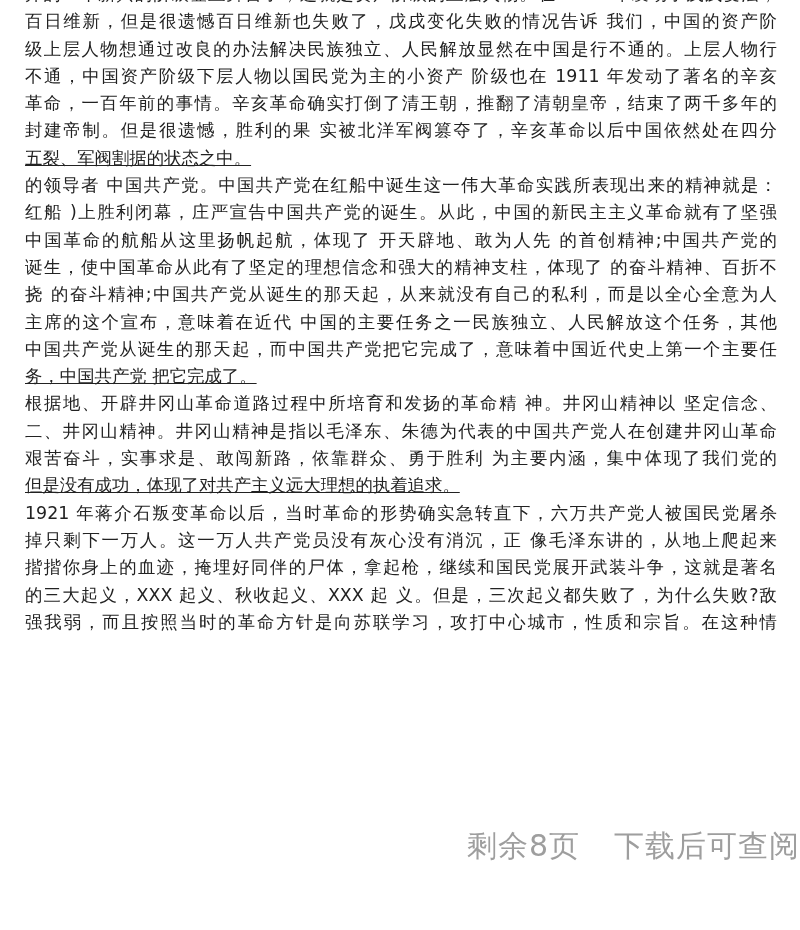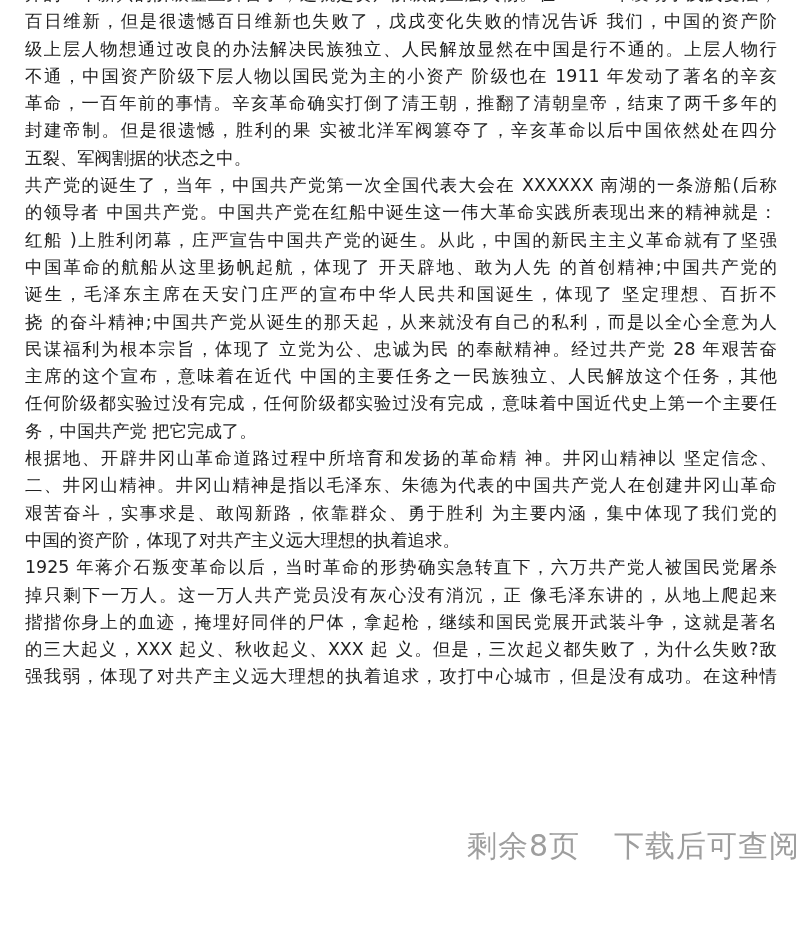--- a/index.html
+++ b/index.html
@@ -2,55 +2,53 @@
 <html><head>
 <meta charset="utf-8">
 <style>
   html, body { margin: 0; padding: 0; background: #ffffff; }
   body { width: 800px; height: 930px; overflow: hidden; position: relative;
          font-family: "DejaVu Sans", "Liberation Sans", sans-serif; }
   .page { position: absolute; left: 0; top: 0; width: 796px; height: 930px; overflow: hidden; }
   .body-text { position: absolute; left: 25px; top: -19px; width: 752px; }
   .line { height: 27.3px; line-height: 27.3px; font-size: 17.4px; color: #222222;
           white-space: nowrap; text-align: justify; text-align-last: justify; overflow: visible; }
-  .line.last { text-align-last: left; }
+  .line.last { text-align-last: left; text-decoration: underline; }
   .footer { position: absolute; left: 0; top: 826px; width: 800px; text-align: right;
             font-size: 30px; color: #9e9e9e; letter-spacing: 1px; }
   .footer span { display: inline-block; }
   .footer .gap { width: 34px; }
 </style>
 </head>
 <body>
 
 <div class="page">
   <div class="body-text" id="body-text">
       <div class="line">开的一个新兴的阶级登上舞台了，这就是资产阶级的上层人物。在 1898 年发动了戊戌变法，</div>
       <div class="line">百日维新，但是很遗憾百日维新也失败了，戊戌变化失败的情况告诉 我们，中国的资产阶</div>
       <div class="line">级上层人物想通过改良的办法解决民族独立、人民解放显然在中国是行不通的。上层人物行</div>
       <div class="line">不通，中国资产阶级下层人物以国民党为主的小资产 阶级也在 1911 年发动了著名的辛亥</div>
       <div class="line">革命，一百年前的事情。辛亥革命确实打倒了清王朝，推翻了清朝皇帝，结束了两千多年的</div>
       <div class="line">封建帝制。但是很遗憾，胜利的果 实被北洋军阀篡夺了，辛亥革命以后中国依然处在四分</div>
       <div class="line last">五裂、军阀割据的状态之中。</div>
-      <div class="line">共产党的诞生了，当年，中国共产党第一次全国代表大会在 XXXXXX 南湖的一条游船(后称</div>
       <div class="line">的领导者 中国共产党。中国共产党在红船中诞生这一伟大革命实践所表现出来的精神就是：</div>
       <div class="line">红船 )上胜利闭幕，庄严宣告中国共产党的诞生。从此，中国的新民主主义革命就有了坚强</div>
       <div class="line">中国革命的航船从这里扬帆起航，体现了 开天辟地、敢为人先 的首创精神;中国共产党的</div>
-      <div class="line">诞生，毛泽东主席在天安门庄严的宣布中华人民共和国诞生，体现了 坚定理想、百折不</div>
+      <div class="line">诞生，使中国革命从此有了坚定的理想信念和强大的精神支柱，体现了 的奋斗精神、百折不</div>
       <div class="line">挠 的奋斗精神;中国共产党从诞生的那天起，从来就没有自己的私利，而是以全心全意为人</div>
-      <div class="line">民谋福利为根本宗旨，体现了 立党为公、忠诚为民 的奉献精神。经过共产党 28 年艰苦奋</div>
       <div class="line">主席的这个宣布，意味着在近代 中国的主要任务之一民族独立、人民解放这个任务，其他</div>
-      <div class="line">任何阶级都实验过没有完成，任何阶级都实验过没有完成，意味着中国近代史上第一个主要任</div>
+      <div class="line">中国共产党从诞生的那天起，而中国共产党把它完成了，意味着中国近代史上第一个主要任</div>
       <div class="line last">务，中国共产党 把它完成了。</div>
       <div class="line">根据地、开辟井冈山革命道路过程中所培育和发扬的革命精 神。井冈山精神以 坚定信念、</div>
       <div class="line">二、井冈山精神。井冈山精神是指以毛泽东、朱德为代表的中国共产党人在创建井冈山革命</div>
       <div class="line">艰苦奋斗，实事求是、敢闯新路，依靠群众、勇于胜利 为主要内涵，集中体现了我们党的</div>
-      <div class="line last">中国的资产阶，体现了对共产主义远大理想的执着追求。</div>
-      <div class="line">1925 年蒋介石叛变革命以后，当时革命的形势确实急转直下，六万共产党人被国民党屠杀</div>
+      <div class="line last">但是没有成功，体现了对共产主义远大理想的执着追求。</div>
+      <div class="line">1921 年蒋介石叛变革命以后，当时革命的形势确实急转直下，六万共产党人被国民党屠杀</div>
       <div class="line">掉只剩下一万人。这一万人共产党员没有灰心没有消沉，正 像毛泽东讲的，从地上爬起来</div>
       <div class="line">揩揩你身上的血迹，掩埋好同伴的尸体，拿起枪，继续和国民党展开武装斗争，这就是著名</div>
       <div class="line">的三大起义，XXX 起义、秋收起义、XXX 起 义。但是，三次起义都失败了，为什么失败?敌</div>
-      <div class="line">强我弱，体现了对共产主义远大理想的执着追求，攻打中心城市，但是没有成功。在这种情</div>
+      <div class="line">强我弱，而且按照当时的革命方针是向苏联学习，攻打中心城市，性质和宗旨。在这种情</div>
     </div>
 
   <div class="footer">
     <span>剩余8页</span><span class="gap"></span><span>下载后可查阅</span>
   </div>
 </div>
 
 </body></html>

